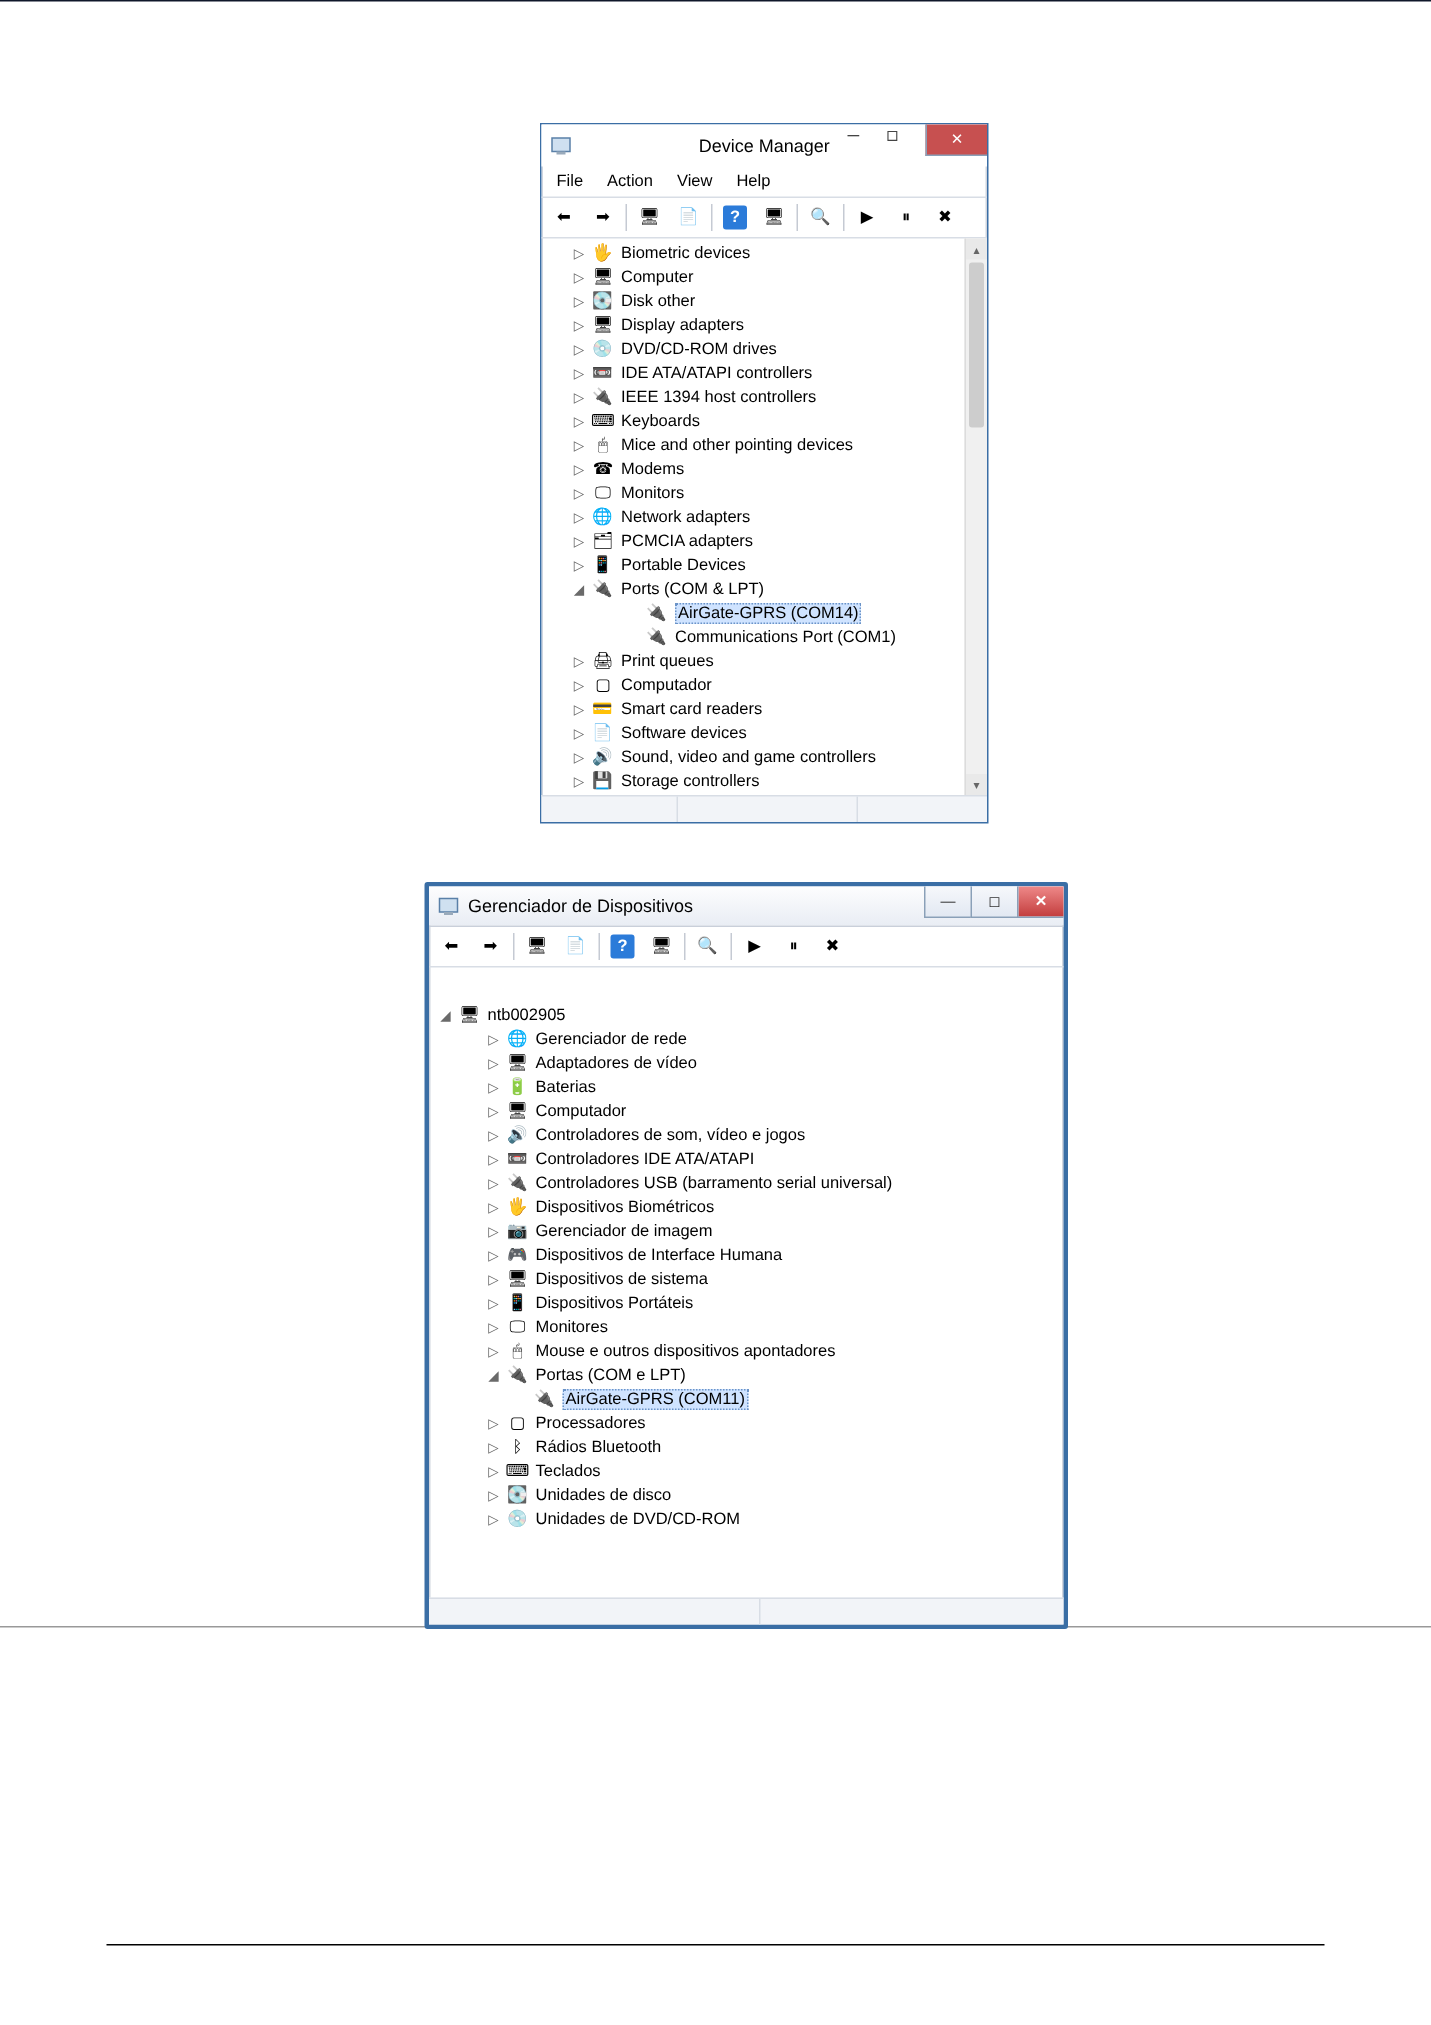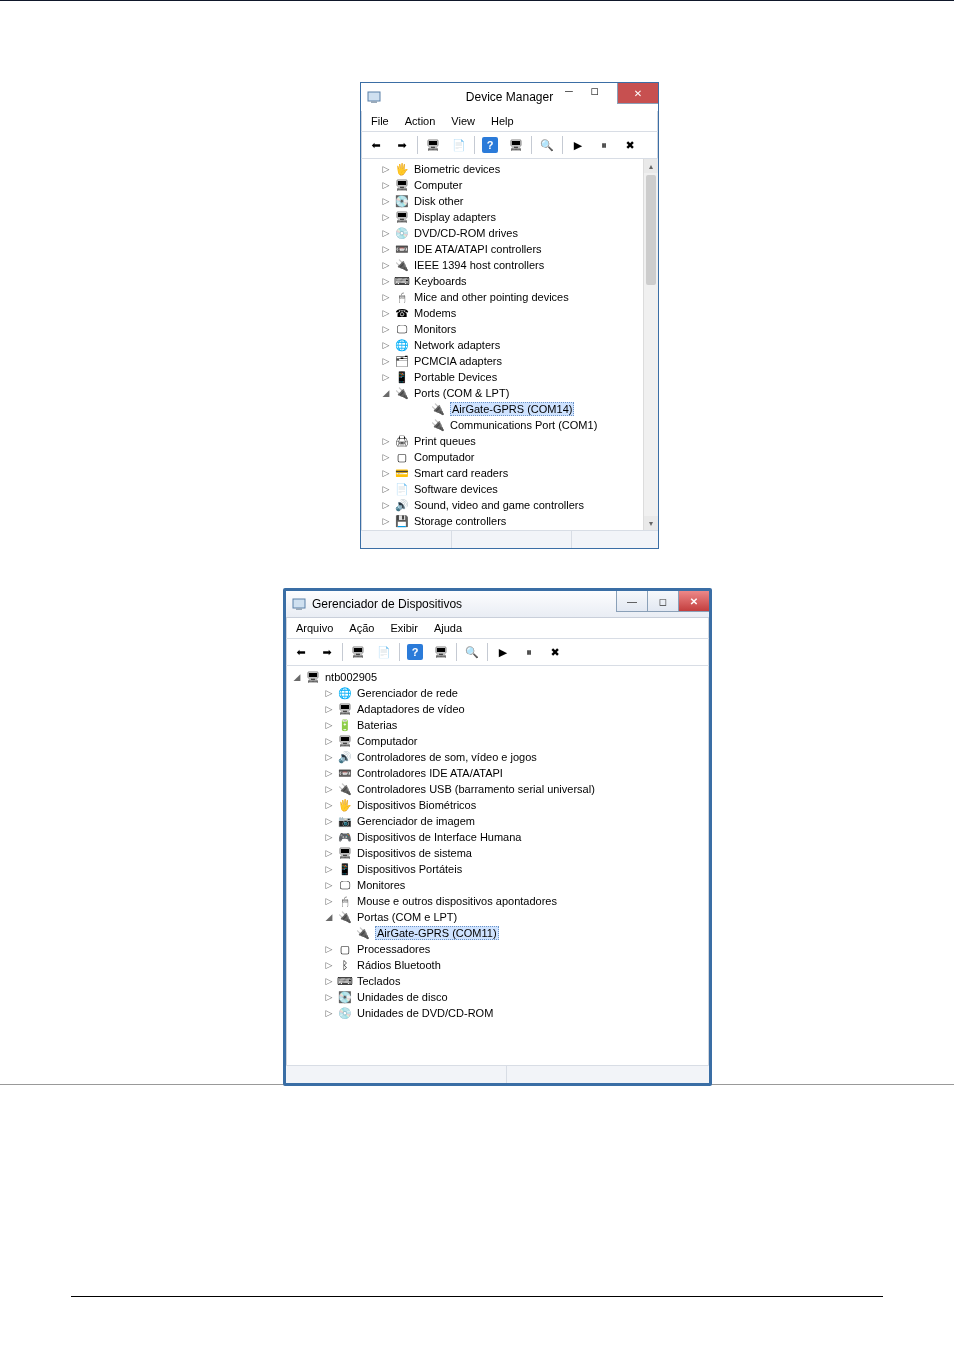--- a/index.html
+++ b/index.html
@@ -287,26 +287,20 @@
               <rect x="4" y="11" width="6" height="2" fill="#9ab"></rect>
             </svg>
           </span>
     <span class="title-text">Gerenciador de Dispositivos</span>
     <div class="win-buttons">
       <div class="win-btn">—</div>
       <div class="win-btn">◻</div>
       <div class="win-btn close">✕</div>
     </div>
   </div>
-  <div class="menubar">
-    <div class="menu-item">Arquivo</div>
-    <div class="menu-item">Ação</div>
-    <div class="menu-item">Exibir</div>
-    <div class="menu-item">Ajuda</div>
-  </div>
   <div class="toolbar" id="tb2">
           <div class="tb-btn">
             <span style="font-size:11px;line-height:1">⬅</span>
           </div>
           <div class="tb-btn">
             <span style="font-size:11px;line-height:1">➡</span>
           </div>
           <div class="tb-sep"></div>
           <div class="tb-btn">
             <span style="font-size:11px;line-height:1">🖥</span>

